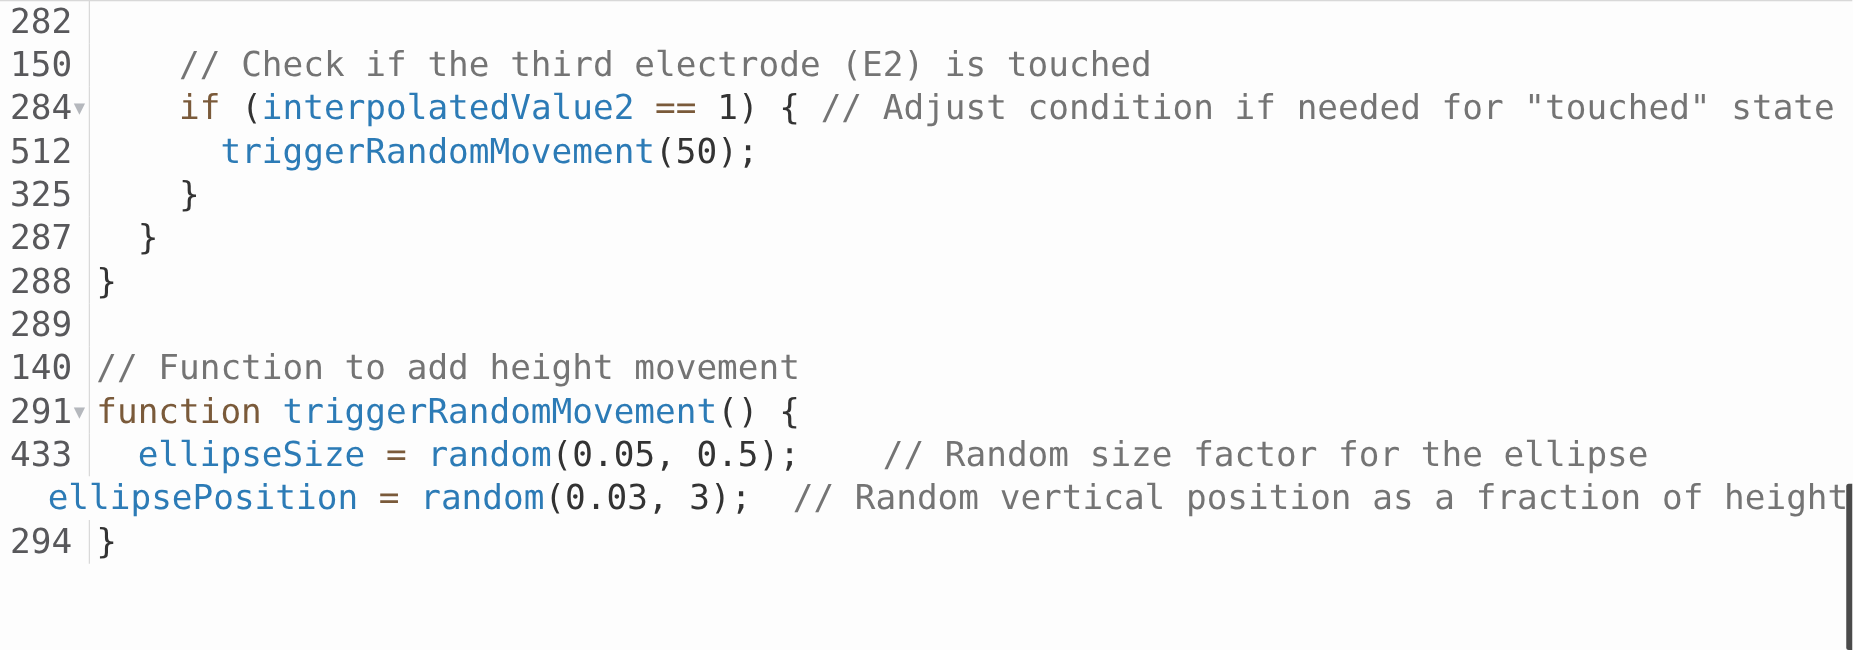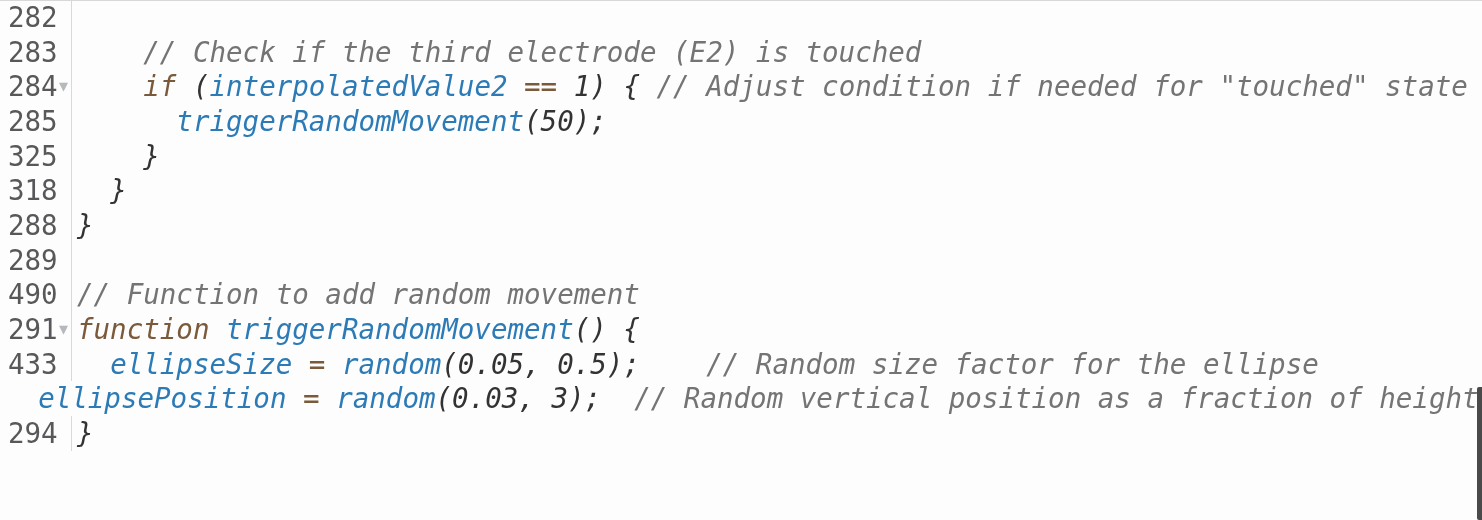--- a/index.html
+++ b/index.html
@@ -54,21 +54,20 @@
   }
   .code{
     flex:1 1 auto;
     box-sizing:border-box;
     padding-left:5px;
     white-space:pre-wrap;
     overflow-wrap:break-word;
     word-break:break-word;
     color:var(--plain);
     cursor:text;
-    font-style:italic;
   }
   .tok-plain{color:var(--plain);}
   .tok-keyword{color:var(--kw);}
   .tok-operator{color:var(--kw);}
   .tok-identifier{color:var(--id);}
   .tok-comment{color:var(--cm);}
   .scroll-thumb{
     position:absolute;
     right:0;top:387px;
     width:5px;height:133px;
@@ -82,50 +81,50 @@
 <body>
 
 <div class="editor">
   <div class="top-border"></div>
   <div class="lines" id="code-lines">
       <div class="row">
         <div class="gutter"><span class="num">282</span></div>
         <div class="code">&nbsp;</div>
       </div>
       <div class="row">
-        <div class="gutter"><span class="num">283</span></div>
+        <div class="gutter"><span class="num">150</span></div>
         <div class="code"><span class="tok-comment">    // Check if the third electrode (E2) is touched</span></div>
       </div>
       <div class="row">
         <div class="gutter"><span class="num">284</span><span class="fold">▼</span></div>
         <div class="code"><span class="tok-plain">    </span><span class="tok-keyword">if</span><span class="tok-plain"> (</span><span class="tok-identifier">interpolatedValue2</span><span class="tok-plain"> </span><span class="tok-operator">==</span><span class="tok-plain"> 1) { </span><span class="tok-comment">// Adjust condition if needed for "touched" state</span></div>
       </div>
       <div class="row">
-        <div class="gutter"><span class="num">285</span></div>
+        <div class="gutter"><span class="num">512</span></div>
         <div class="code"><span class="tok-plain">      </span><span class="tok-identifier">triggerRandomMovement</span><span class="tok-plain">(50);</span></div>
       </div>
       <div class="row">
         <div class="gutter"><span class="num">325</span></div>
         <div class="code"><span class="tok-plain">    }</span></div>
       </div>
       <div class="row">
-        <div class="gutter"><span class="num">318</span></div>
+        <div class="gutter"><span class="num">287</span></div>
         <div class="code"><span class="tok-plain">  }</span></div>
       </div>
       <div class="row">
         <div class="gutter"><span class="num">288</span></div>
         <div class="code"><span class="tok-plain">}</span></div>
       </div>
       <div class="row">
         <div class="gutter"><span class="num">289</span></div>
         <div class="code">&nbsp;</div>
       </div>
       <div class="row">
-        <div class="gutter"><span class="num">490</span></div>
-        <div class="code"><span class="tok-comment">// Function to add random movement</span></div>
+        <div class="gutter"><span class="num">140</span></div>
+        <div class="code"><span class="tok-comment">// Function to add height movement</span></div>
       </div>
       <div class="row">
         <div class="gutter"><span class="num">291</span><span class="fold">▼</span></div>
         <div class="code"><span class="tok-keyword">function</span><span class="tok-plain"> </span><span class="tok-identifier">triggerRandomMovement</span><span class="tok-plain">() {</span></div>
       </div>
       <div class="row">
         <div class="gutter"><span class="num">433</span></div>
         <div class="code"><span class="tok-plain">  </span><span class="tok-identifier">ellipseSize</span><span class="tok-plain"> </span><span class="tok-operator">=</span><span class="tok-plain"> </span><span class="tok-identifier">random</span><span class="tok-plain">(0.05, 0.5);    </span><span class="tok-comment">// Random size factor for the ellipse</span></div>
       </div>
       <div class="row">

